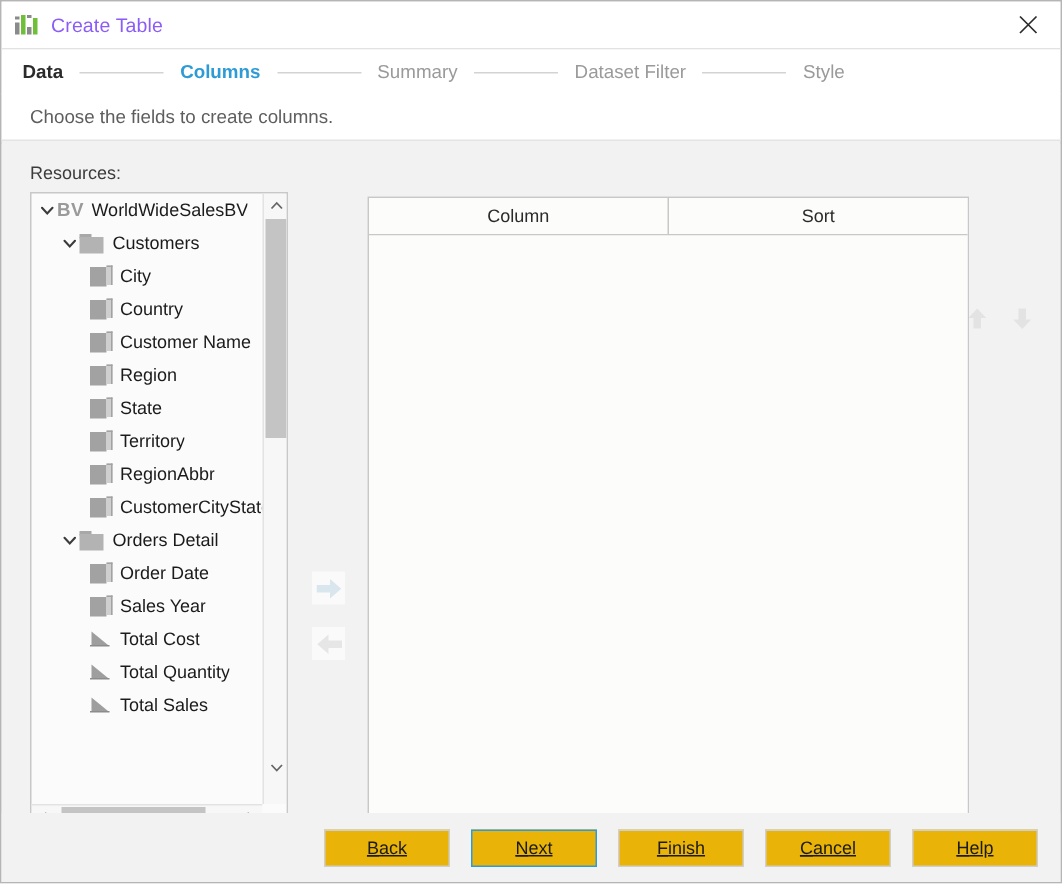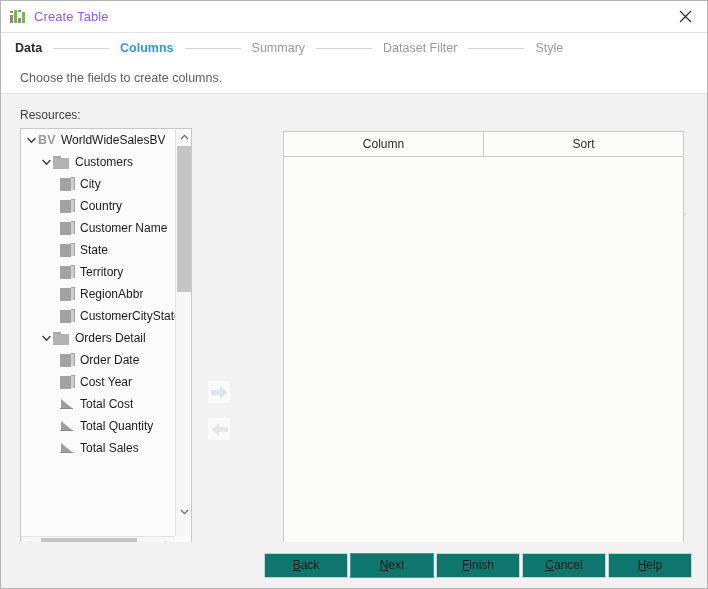--- a/index.html
+++ b/index.html
@@ -204,21 +204,20 @@
   }
   #ord-up   { left: 640px; top: 106px; }
   #ord-down { left: 670px; top: 106px; }
 
   
   #columns-panel {
     position: absolute; left: 244px; top: 35px;
     width: 401px; height: 457px;
     background: #fcfdfb;
     border: 1px solid #c8c8c8;
-    margin-left: 38px;
   }
   #col-head {
     display: flex; height: 25px;
     border-bottom: 1px solid #c8c8c8;
     background: #fcfdfb;
   }
   .col-th {
     display: flex; align-items: center; justify-content: center;
     font-size: 12px; color: #2b2b2b; height: 24px; cursor: default;
   }
@@ -229,27 +228,28 @@
   
   #footer {
     position: absolute; left: 0; bottom: 0;
     width: 706px; height: 46px;
     background: #f2f2f2;
     display: flex; align-items: center; justify-content: flex-end;
     padding-right: 15px;
   }
   .fbtn {
     width: 84px; height: 25px;
-    margin-left: 2px;
-    background: #0f766e;
+    margin-left: 14px;
+    background: #eab308;
     border: 1px solid #cfcfcf;
     font-size: 12px; color: #1b1b1b;
     font-family: "Liberation Sans", sans-serif;
     display: flex; align-items: center; justify-content: center;
     cursor: default;
+    text-decoration: underline;
   }
   .fbtn.focus { border: 1px solid #2e9bd6; }
   .fbtn u { text-underline-offset: 1px; }
 </style>
 </head>
 <body>
 
 <div id="app">
 
   <div id="titlebar">
@@ -314,20 +314,24 @@
           <div class="trow" style="padding-left: 39px;">
             <span class="ic-field"></span>
             <span class="tlabel">Country</span>
           </div>
           <div class="trow" style="padding-left: 39px;">
             <span class="ic-field"></span>
             <span class="tlabel">Customer Name</span>
           </div>
           <div class="trow" style="padding-left: 39px;">
             <span class="ic-field"></span>
+            <span class="tlabel">Region</span>
+          </div>
+          <div class="trow" style="padding-left: 39px;">
+            <span class="ic-field"></span>
             <span class="tlabel">State</span>
           </div>
           <div class="trow" style="padding-left: 39px;">
             <span class="ic-field"></span>
             <span class="tlabel">Territory</span>
           </div>
           <div class="trow" style="padding-left: 39px;">
             <span class="ic-field"></span>
             <span class="tlabel">RegionAbbr</span>
           </div>
@@ -343,21 +347,21 @@
             </span>
             <span class="ic-folder"></span>
             <span class="tlabel">Orders Detail</span>
           </div>
           <div class="trow" style="padding-left: 39px;">
             <span class="ic-field"></span>
             <span class="tlabel">Order Date</span>
           </div>
           <div class="trow" style="padding-left: 39px;">
             <span class="ic-field"></span>
-            <span class="tlabel">Cost Year</span>
+            <span class="tlabel">Sales Year</span>
           </div>
           <div class="trow" style="padding-left: 39px;">
             <span class="ic-measure"></span>
             <span class="tlabel">Total Cost</span>
           </div>
           <div class="trow" style="padding-left: 39px;">
             <span class="ic-measure"></span>
             <span class="tlabel">Total Quantity</span>
           </div>
           <div class="trow" style="padding-left: 39px;">

